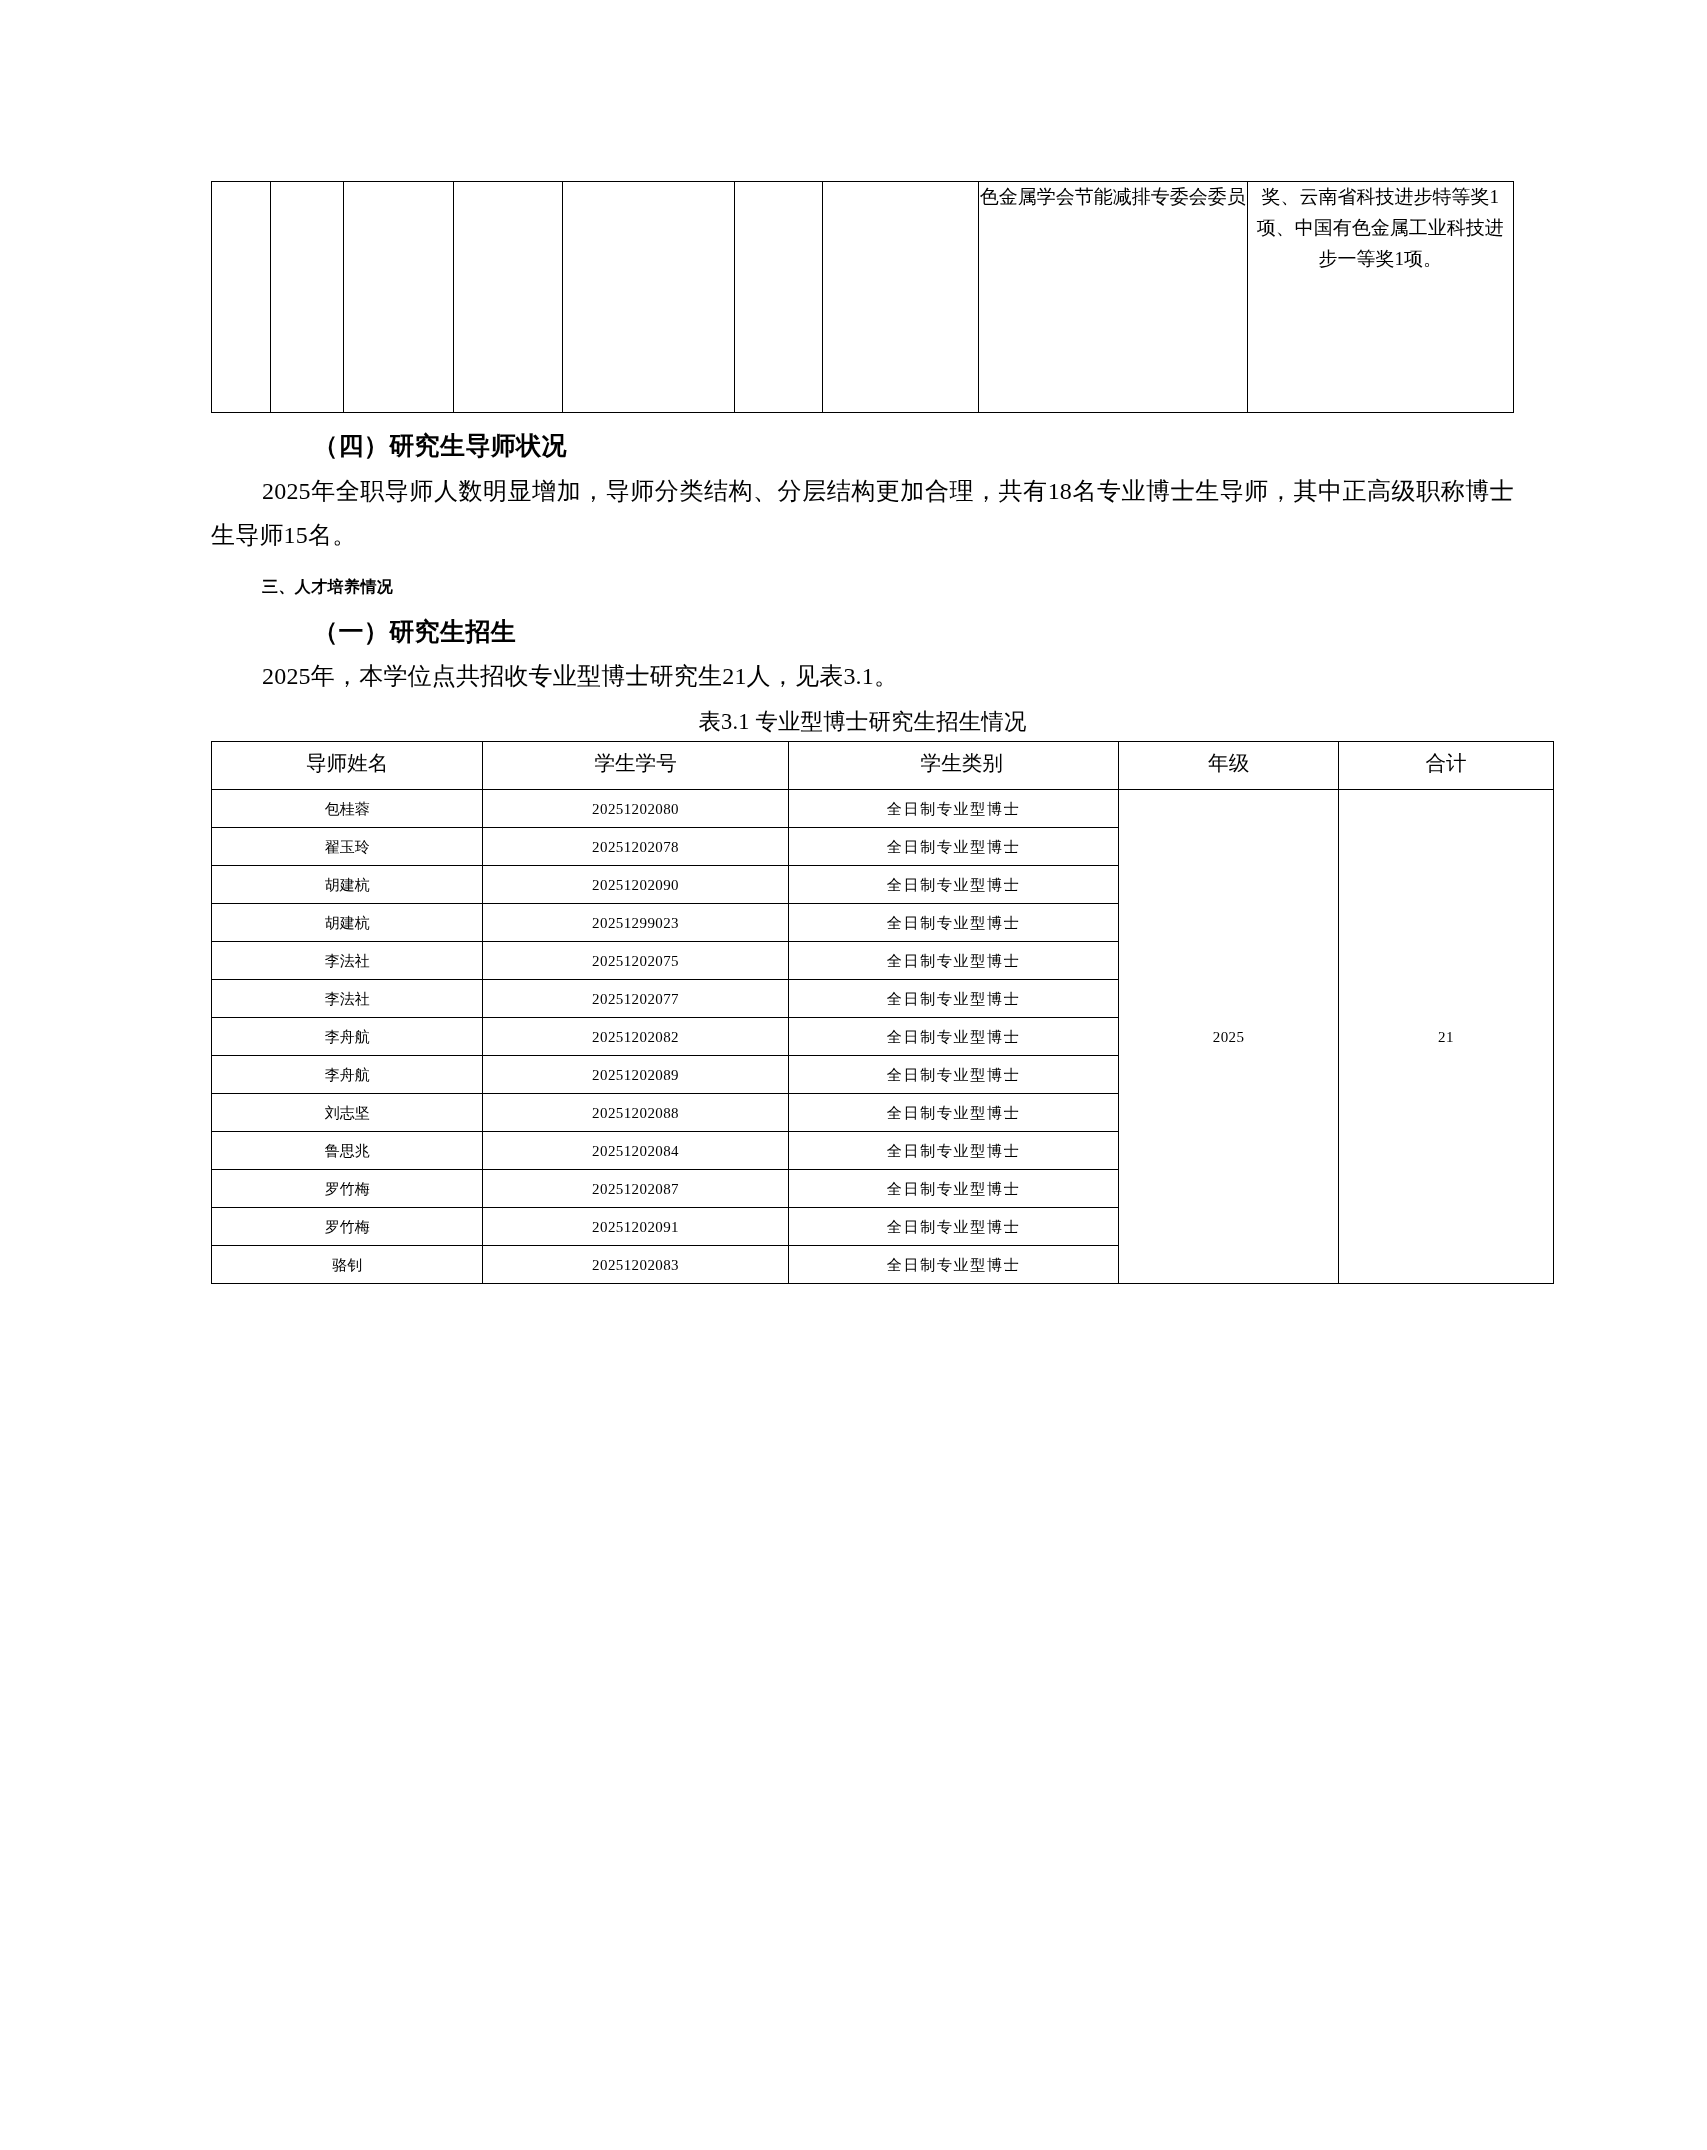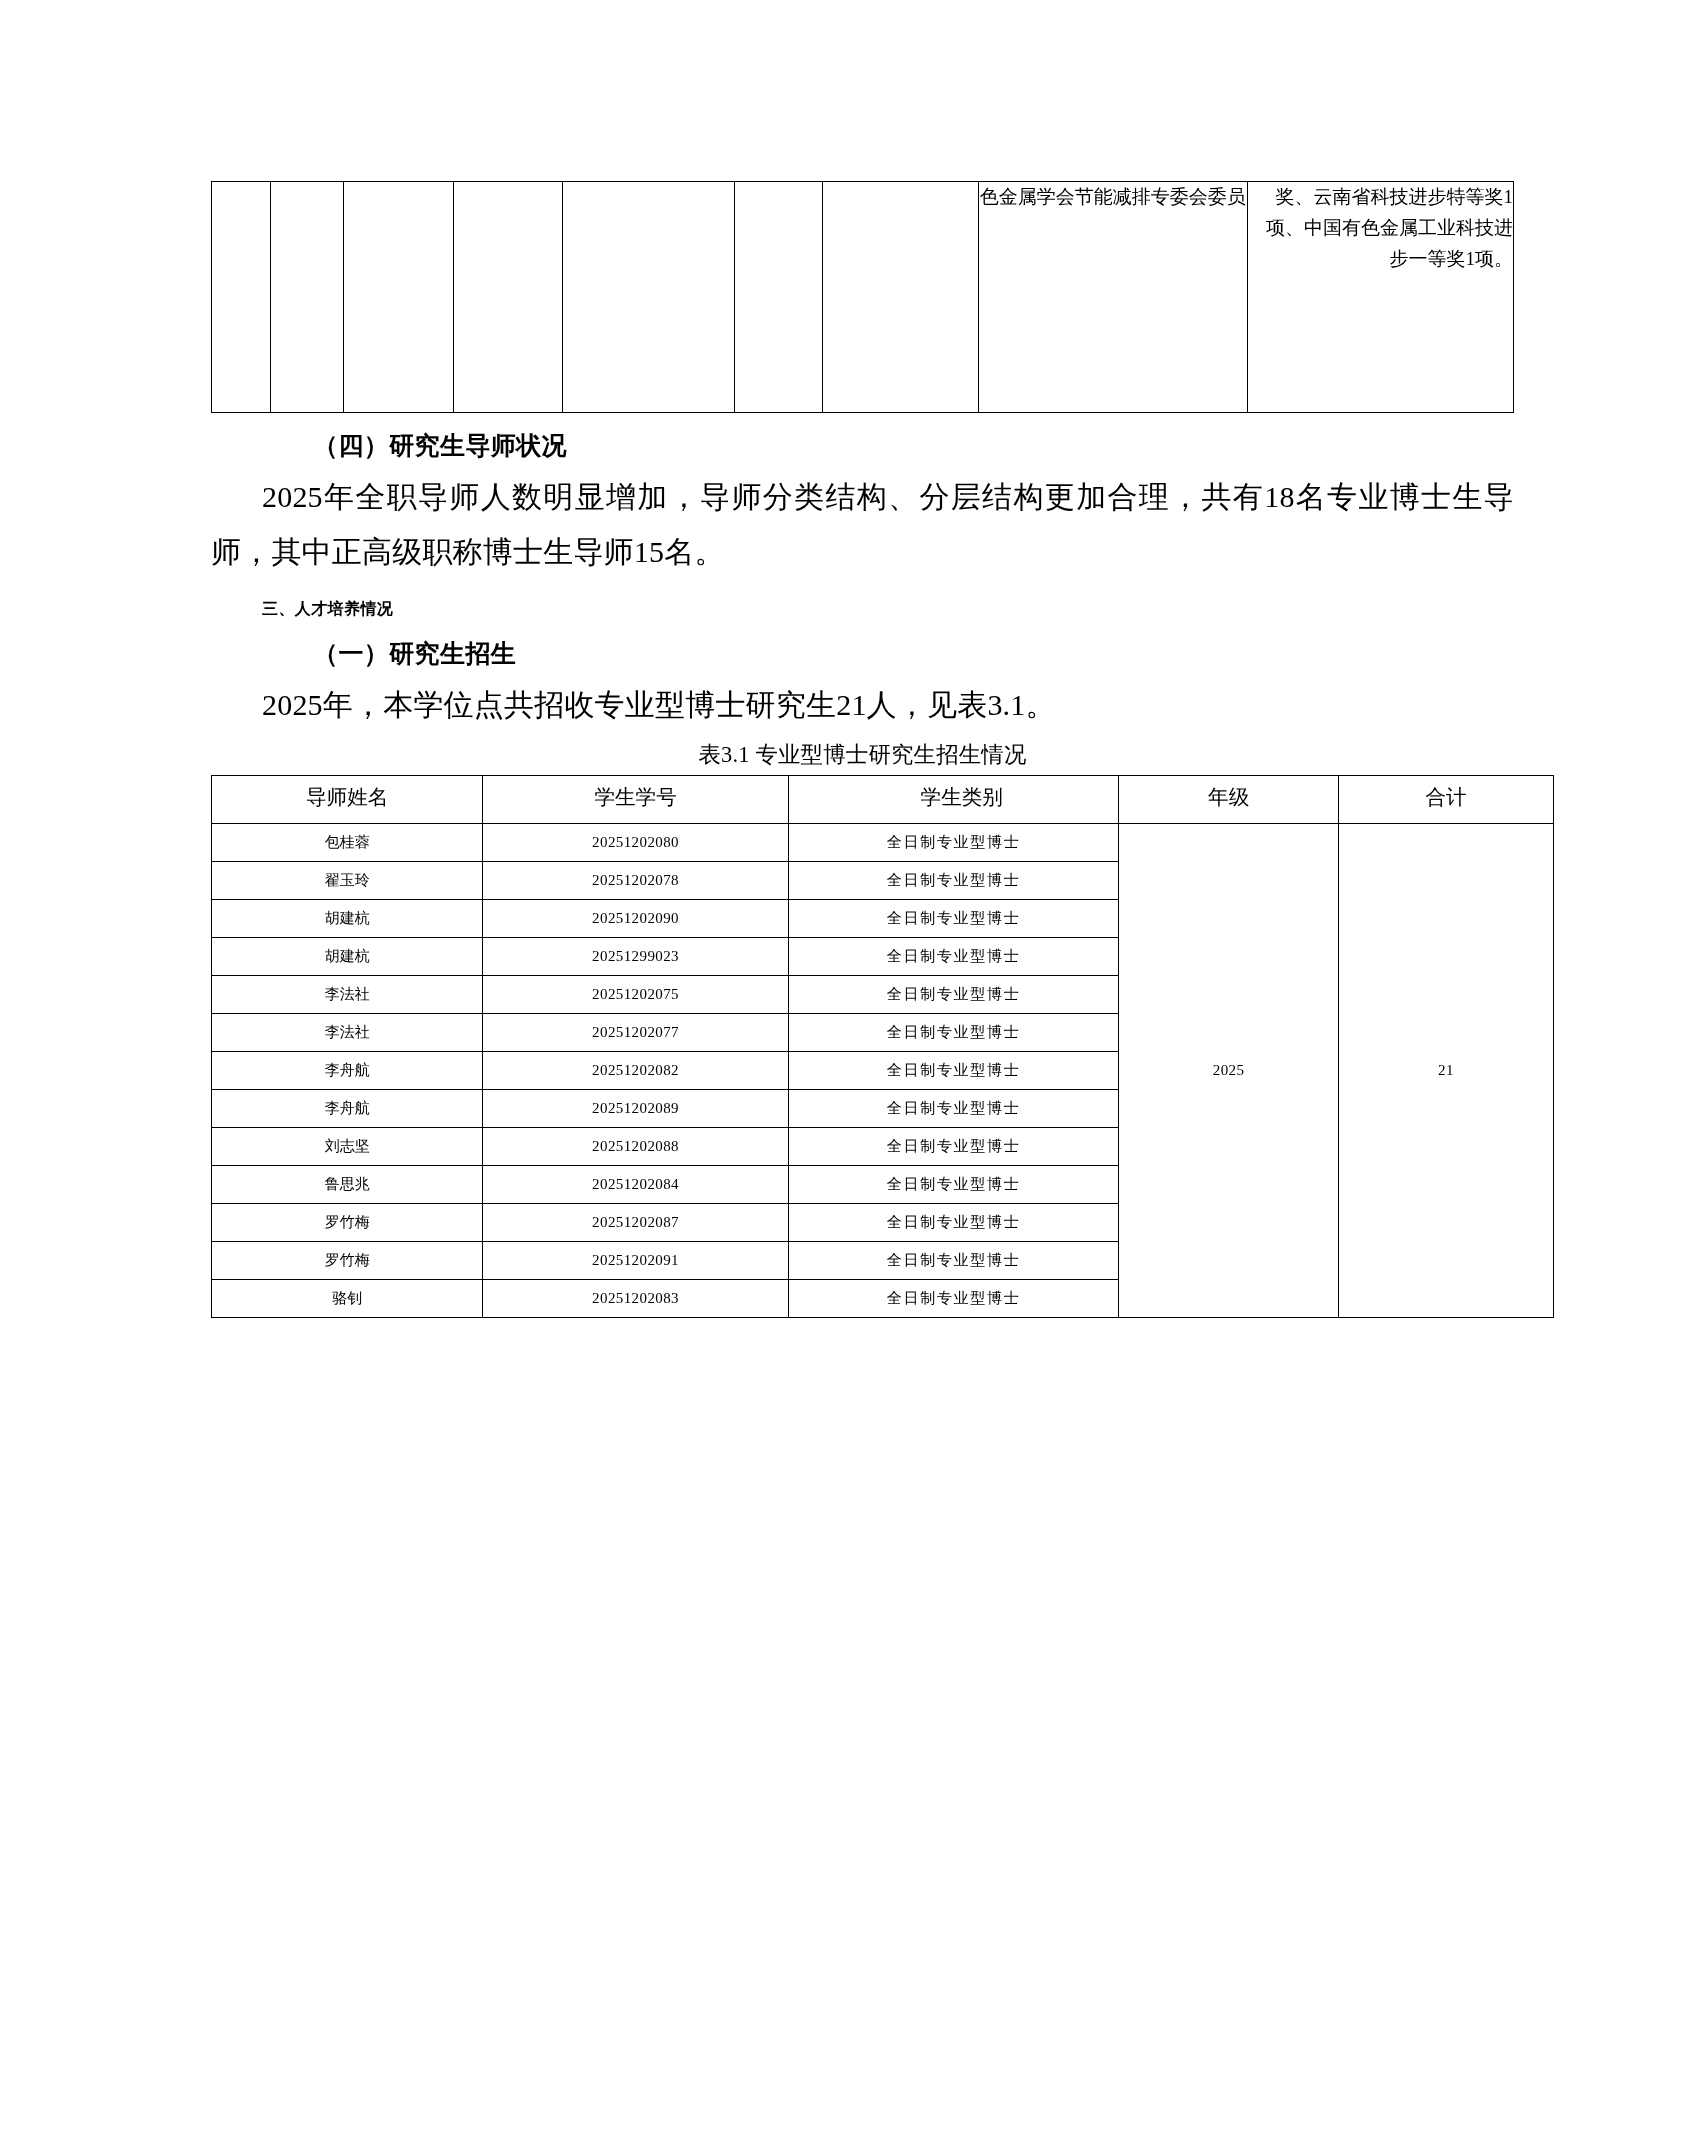--- a/index.html
+++ b/index.html
@@ -58,21 +58,21 @@
   }
   .h1 {
     font-size: 16px;
     font-weight: bold;
     line-height: 1.5;
     margin: 17px 0 4.3px 0;
     text-indent: 51px;
     letter-spacing: 0.4px;
   }
   p.body-text {
-    font-size: 30px;
+    font-size: 24px;
     line-height: 1.86;
     margin: 2.6px 0 2.6px 0;
     text-indent: 51px;
     letter-spacing: 0.2px;
     text-align: justify;
   }
   .tbl-caption {
     font-size: 22.4px;
     text-align: center;
     margin: 6.9px 0 4.3px 0;
@@ -118,21 +118,21 @@
       <tbody>
           <tr>
         <td style="width:47px; height:230px;"></td>
         <td style="width:58px;"></td>
         <td style="width:88px;"></td>
         <td style="width:88px;"></td>
         <td style="width:138px;"></td>
         <td style="width:71px;"></td>
         <td style="width:125px;"></td>
         <td class="cont-text" style="width:217px;">色金属学会节能减排专委会委员</td>
-        <td class="cont-text" style="width:215px;text-align:right;">奖、云南省科技进步特等奖1项、中国有色金属工业科技进步一等奖1项。</td>
+        <td class="cont-text" style="width:215px;">奖、云南省科技进步特等奖1项、中国有色金属工业科技进步一等奖1项。</td>
       </tr>
     </tbody>
       </table>
 
     <div class="h2">（四）研究生导师状况</div>
 
     <p class="body-text">2025年全职导师人数明显增加，导师分类结构、分层结构更加合理，共有18名专业博士生导师，其中正高级职称博士生导师15名。</p>
 
     <div class="h1">三、人才培养情况</div>
 

